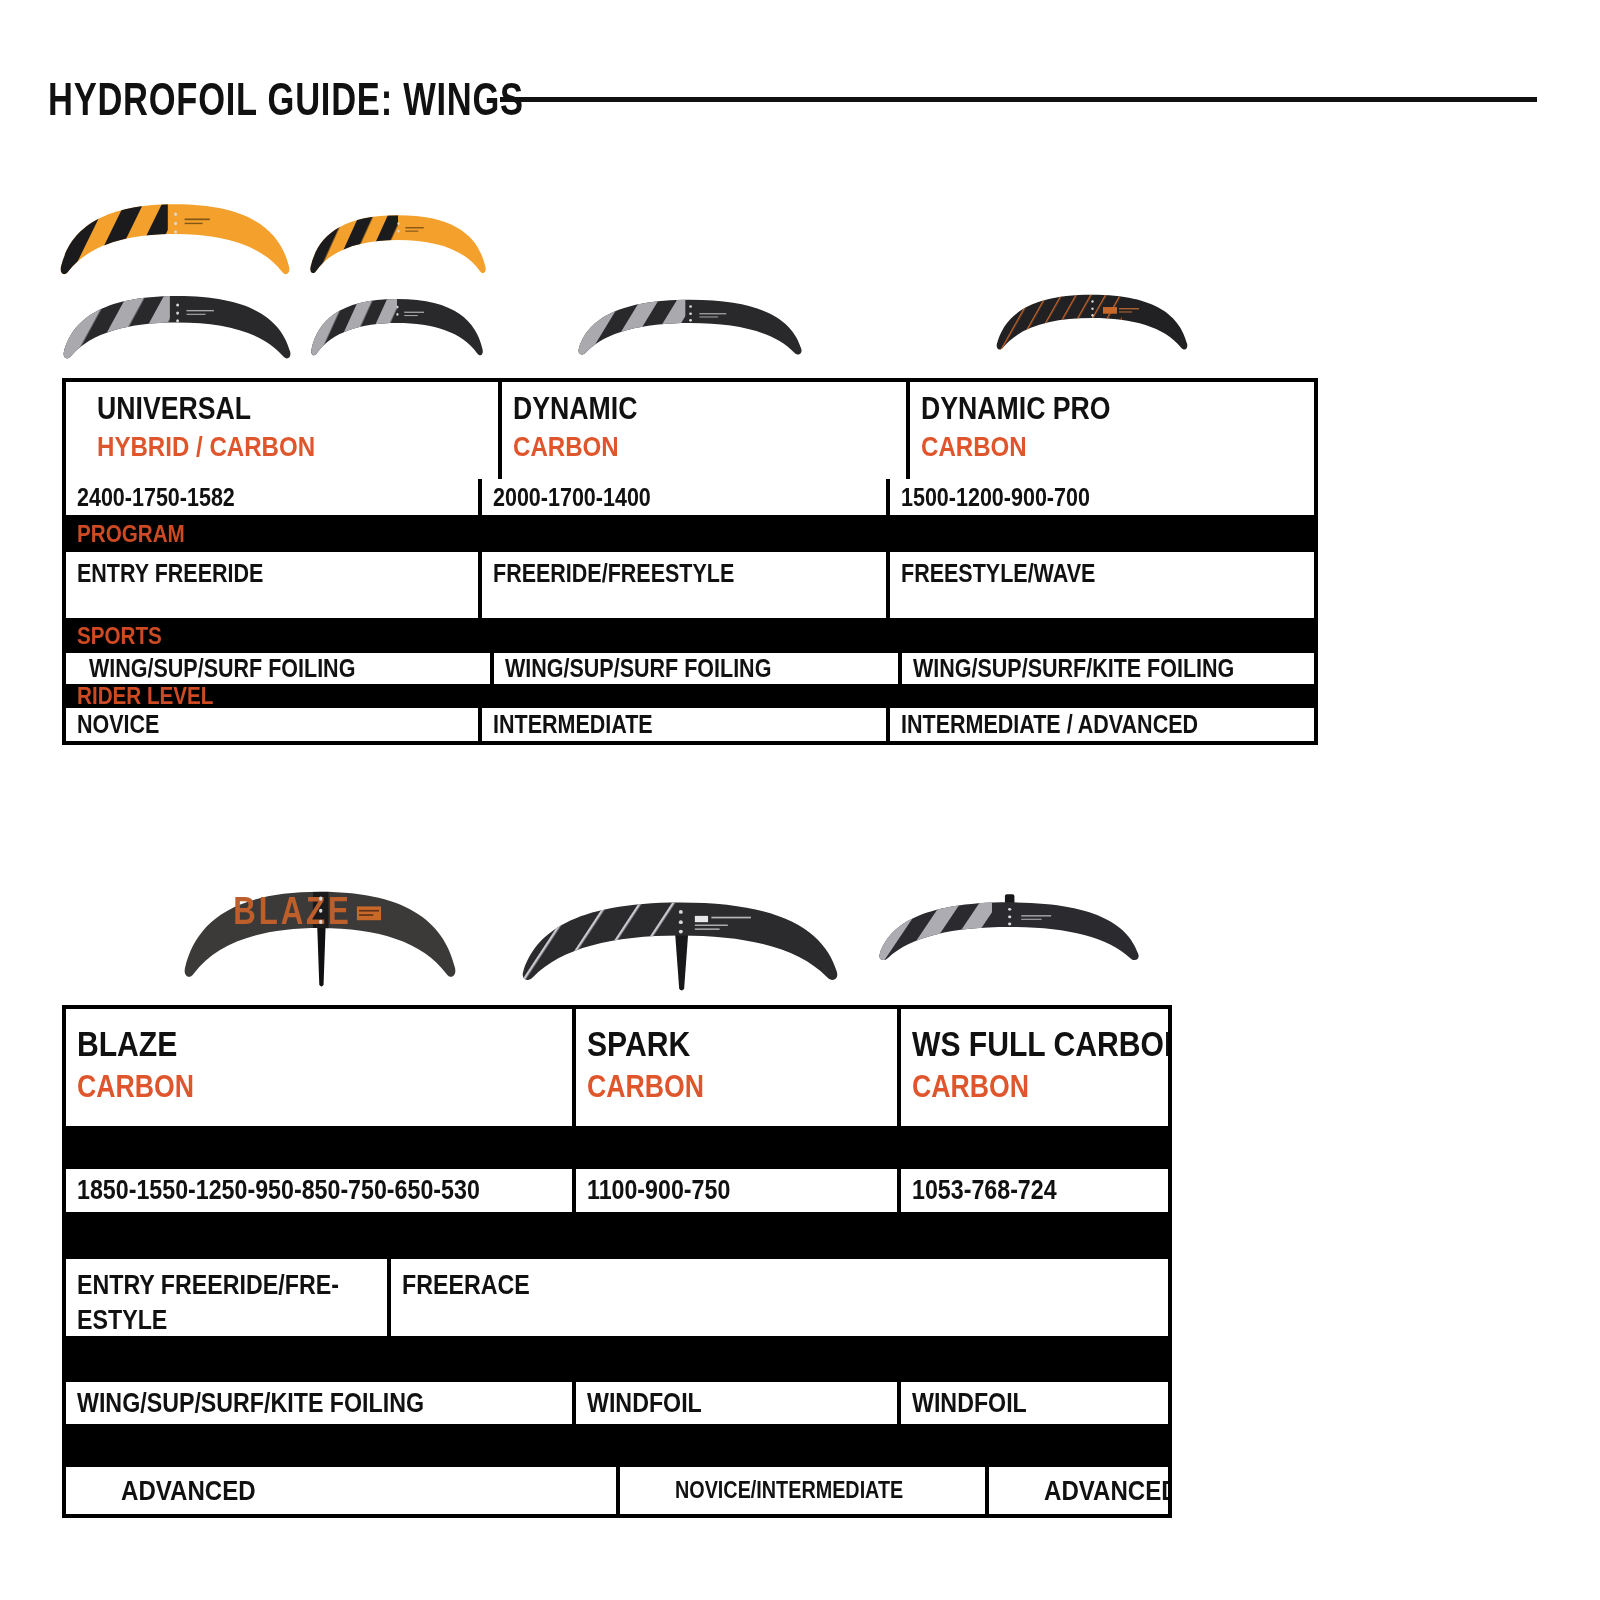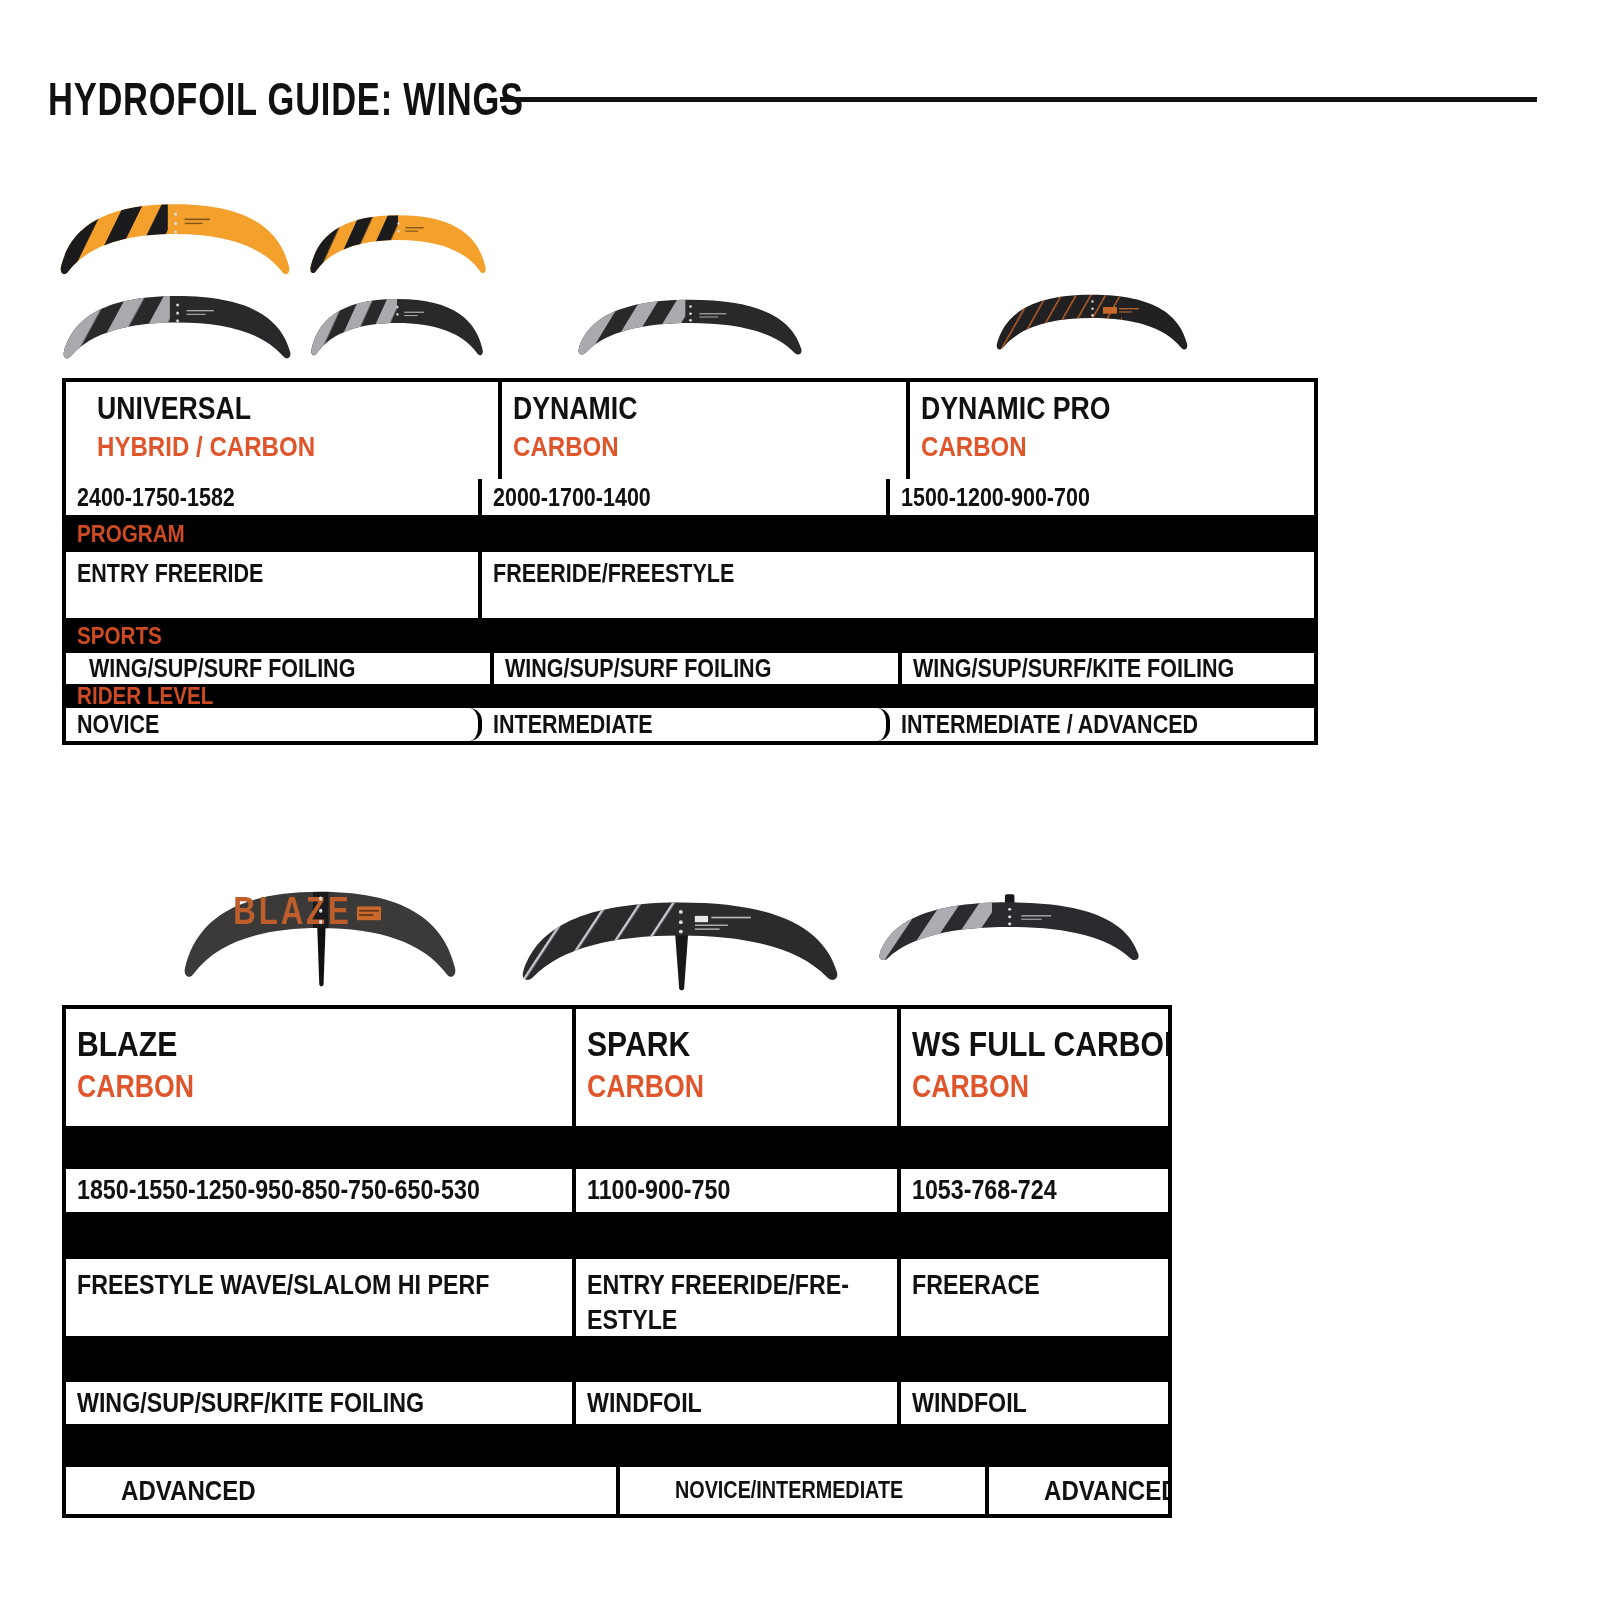--- a/index.html
+++ b/index.html
@@ -28,21 +28,21 @@
   #table1{left:62px;top:378px;width:1256px;}
   #table1 .row-header{height:97px;margin-left:20px;}
   #table1 .row-header .t-cell{padding-top:9px;}
   #table1 .bar-a{height:35px;}
   #table1 .row-sizes{height:36px;}  #table1 .row-sizes .t-cell{line-height:36px;}
   #table1 .bar-b{height:37px;}
   #table1 .row-program{height:66px;} #table1 .row-program .t-cell{padding-top:7px;}
   #table1 .bar-c{height:35px;}
   #table1 .row-sports{height:31px;margin-left:12px;} #table1 .row-sports .t-cell{line-height:31px;}
   #table1 .bar-d{height:24px;}
-  #table1 .row-rider{height:33px;} #table1 .row-rider .t-cell{line-height:33px;border-radius:13px;}
+  #table1 .row-rider{height:33px;} #table1 .row-rider .t-cell{line-height:33px;}
   #table1 .c1{flex:0 0 416px;} #table1 .c2{flex:0 0 408px;} #table1 .c3{flex:1;}
   
   #table2{left:62px;top:1005px;width:1110px;}
   #table2 .row-header{height:117px;}
   #table2 .row-header .t-cell{padding-top:15px;}
   #table2 .hdr-name{font-size:35px;}
   #table2 .hdr-sub{font-size:31px;margin-top:5px;}
   #table2 .bar-a{height:43px;}
   #table2 .row-sizes{height:43px;} #table2 .row-sizes .t-cell{line-height:43px;}
   #table2 .row-sizes .cell-text{font-size:27px;}
@@ -261,20 +261,21 @@
       <div class="t-cell c2"><span class="cell-text cond">2000-1700-1400</span></div>
       <div class="t-cell c3"><span class="cell-text cond">1500-1200-900-700</span></div>
     </div>
 
     <div class="t-bar bar-b">
       <span class="bar-label cond">PROGRAM</span>
     </div>
     <div class="t-row row-program">
       <div class="t-cell c1"><span class="cell-text cond">ENTRY FREERIDE</span></div>
       <div class="t-cell c2"><span class="cell-text cond">FREERIDE/FREESTYLE</span></div>
+      <div class="t-cell c3"><span class="cell-text cond">FREESTYLE/WAVE</span></div>
     </div>
 
     <div class="t-bar bar-c">
       <span class="bar-label cond">SPORTS</span>
     </div>
     <div class="t-row row-sports">
       <div class="t-cell c1"><span class="cell-text cond">WING/SUP/SURF FOILING</span></div>
       <div class="t-cell c2"><span class="cell-text cond">WING/SUP/SURF FOILING</span></div>
       <div class="t-cell c3"><span class="cell-text cond">WING/SUP/SURF/KITE FOILING</span></div>
     </div>
@@ -311,21 +312,20 @@
     <div class="t-row row-sizes">
       <div class="t-cell c1"><span class="cell-text cond">1850-1550-1250-950-850-750-650-530</span></div>
       <div class="t-cell c2"><span class="cell-text cond">1100-900-750</span></div>
       <div class="t-cell c3"><span class="cell-text cond">1053-768-724</span></div>
     </div>
 
     <div class="t-bar bar-b">
       <span class="bar-label cond"></span>
     </div>
     <div class="t-row row-program">
-      <div class="t-cell c1"><span class="cell-text cond pre">FREESTYLE WAVE/SLALOM HI PERF</span></div>
       <div class="t-cell c2"><span class="cell-text cond pre">ENTRY FREERIDE/FRE-
 ESTYLE</span></div>
       <div class="t-cell c3"><span class="cell-text cond pre">FREERACE</span></div>
     </div>
 
     <div class="t-bar bar-c">
       <span class="bar-label cond"></span>
     </div>
     <div class="t-row row-sports">
       <div class="t-cell c1"><span class="cell-text cond">WING/SUP/SURF/KITE FOILING</span></div>

